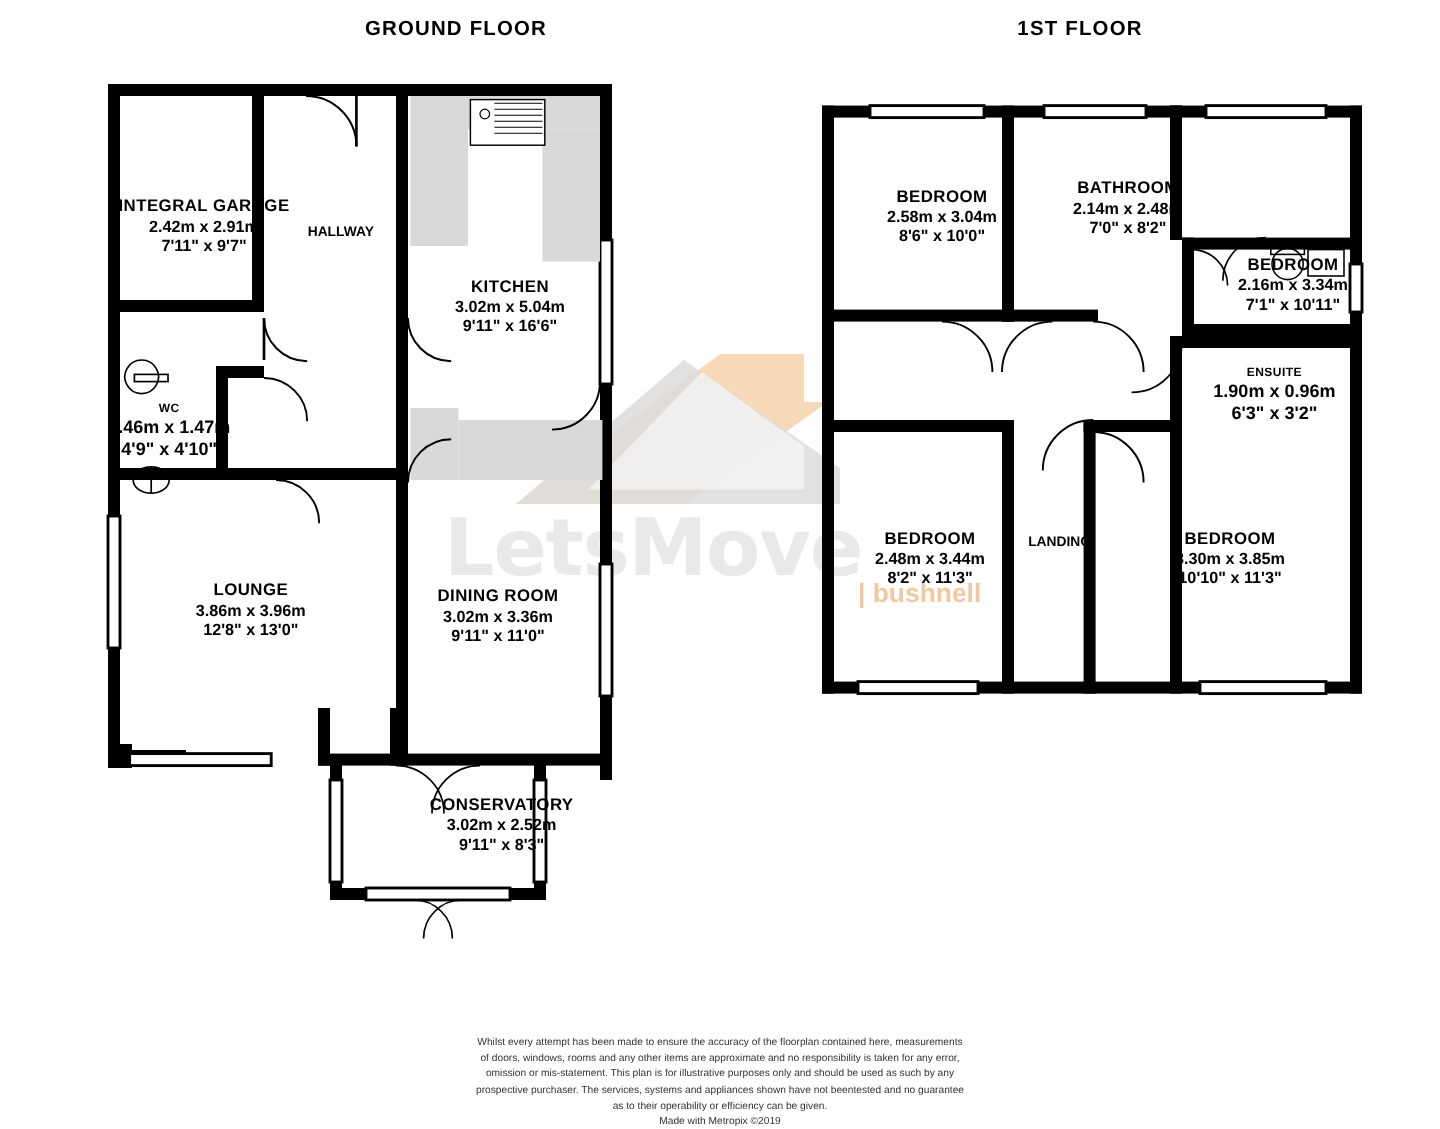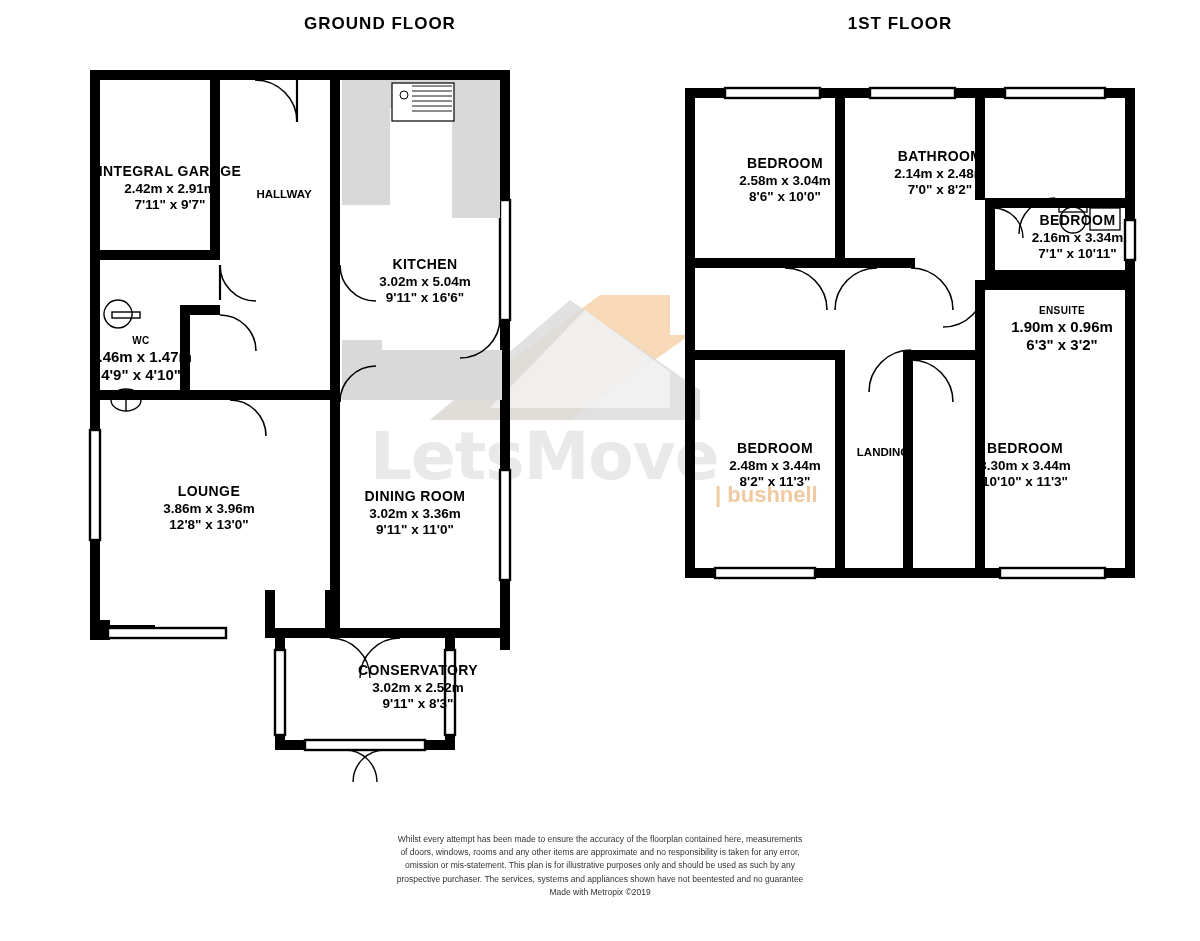--- a/index.html
+++ b/index.html
@@ -165,21 +165,21 @@
   </svg>
 
   <div class="room" style="left:90px;top:163px;width:160px;">
     <div class="nm">INTEGRAL GARAGE</div>
     <div class="dm">2.42m x 2.91m</div>
     <div class="dm">7'11" x 9'7"</div>
   </div>
 
   <div class="label-plain" style="left:238px;top:188px;width:92px;">HALLWAY</div>
 
-  <div class="room" style="left:340px;top:230px;width:170px;margin-top:26px;">
+  <div class="room" style="left:340px;top:230px;width:170px;">
     <div class="nm">KITCHEN</div>
     <div class="dm">3.02m x 5.04m</div>
     <div class="dm">9'11" x 16'6"</div>
   </div>
 
   <div class="room small" style="left:85px;top:335px;width:112px;">
     <div class="nm">WC</div>
     <div class="dm">1.46m x 1.47m</div>
     <div class="dm">4'9" x 4'10"</div>
   </div>
@@ -290,27 +290,28 @@
   </div>
 
   <div class="room" style="left:680px;top:440px;width:190px;">
     <div class="nm">BEDROOM</div>
     <div class="dm">2.48m x 3.44m</div>
     <div class="dm">8'2" x 11'3"</div>
   </div>
 
   <div class="room" style="left:925px;top:440px;width:200px;">
     <div class="nm">BEDROOM</div>
-    <div class="dm">3.30m x 3.44m</div>
+    <div class="dm">3.30m x 3.85m</div>
     <div class="dm">10'10" x 11'3"</div>
   </div>
 
   <div class="label-plain" style="left:838px;top:446px;width:90px;">LANDING</div>
 
-  <div class="disclaimer" style="left:0px;top:833px;">
+  <div class="disclaimer" style="left:0px;top:862px;">
     <div>Whilst every attempt has been made to ensure the accuracy of the floorplan contained here, measurements</div>
     <div>of doors, windows, rooms and any other items are approximate and no responsibility is taken for any error,</div>
     <div>omission or mis-statement. This plan is for illustrative purposes only and should be used as such by any</div>
     <div>prospective purchaser. The services, systems and appliances shown have not beentested and no guarantee</div>
+    <div>as to their operability or efficiency can be given.</div>
     <div>Made with Metropix ©2019</div>
   </div>
 
 </div>
 
 </body></html>

